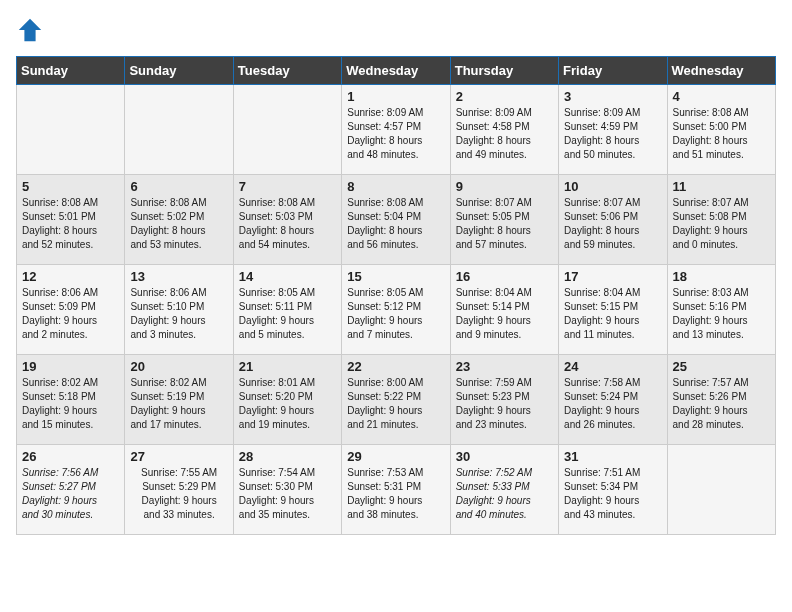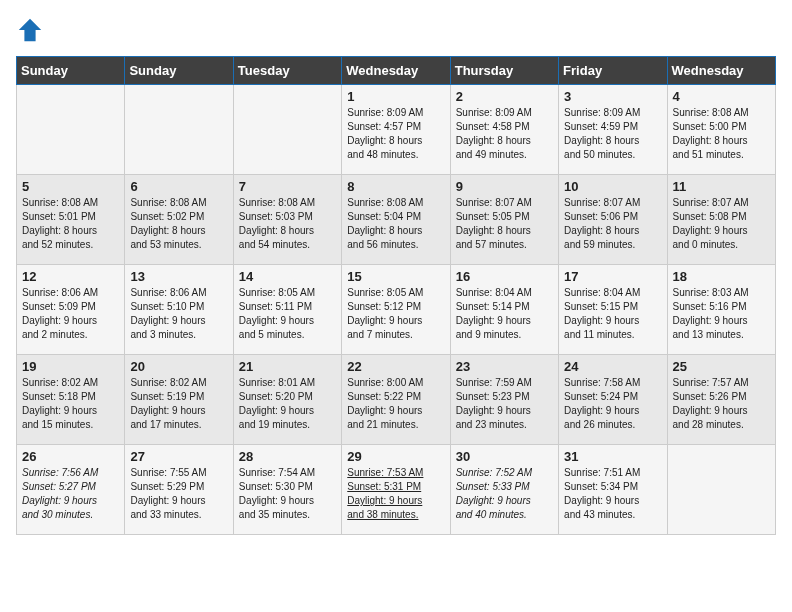--- a/index.html
+++ b/index.html
@@ -311,35 +311,35 @@
       <tr>
         <td>
           <span class="day-number">26</span>
           <div class="day-info" style="white-space: pre-line; font-style: italic;">Sunrise: 7:56 AM
 Sunset: 5:27 PM
 Daylight: 9 hours
 and 30 minutes.</div>
         </td>
         <td>
           <span class="day-number">27</span>
-          <div class="day-info" style="white-space: pre-line;">Sunrise: 7:55 AM
+          <div class="day-info" style="white-space: pre-line; text-align: center;">Sunrise: 7:55 AM
 Sunset: 5:29 PM
 Daylight: 9 hours
 and 33 minutes.</div>
         </td>
         <td>
           <span class="day-number">28</span>
           <div class="day-info" style="white-space: pre-line;">Sunrise: 7:54 AM
 Sunset: 5:30 PM
 Daylight: 9 hours
 and 35 minutes.</div>
         </td>
         <td>
           <span class="day-number">29</span>
-          <div class="day-info" style="white-space: pre-line; text-decoration: underline;">Sunrise: 7:53 AM
+          <div class="day-info" style="white-space: pre-line;">Sunrise: 7:53 AM
 Sunset: 5:31 PM
 Daylight: 9 hours
 and 38 minutes.</div>
         </td>
         <td>
           <span class="day-number">30</span>
           <div class="day-info" style="white-space: pre-line; font-style: italic;">Sunrise: 7:52 AM
 Sunset: 5:33 PM
 Daylight: 9 hours
 and 40 minutes.</div>

